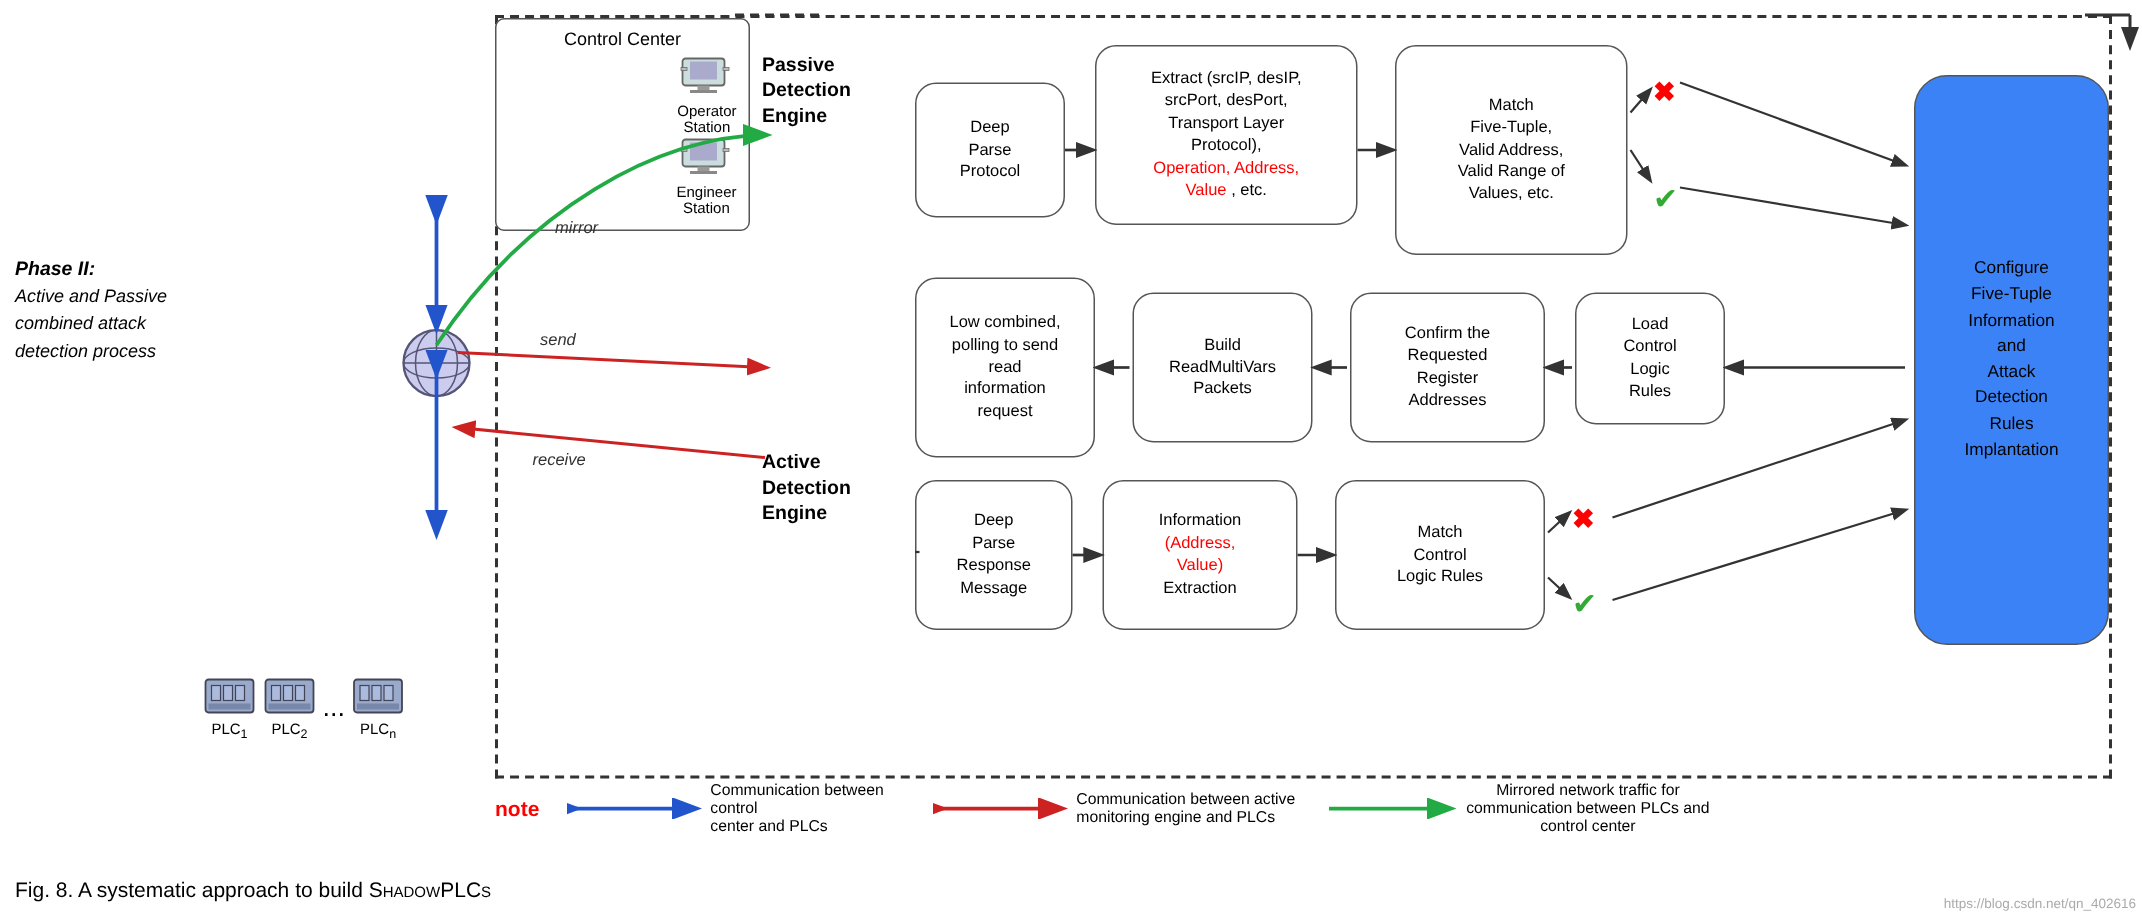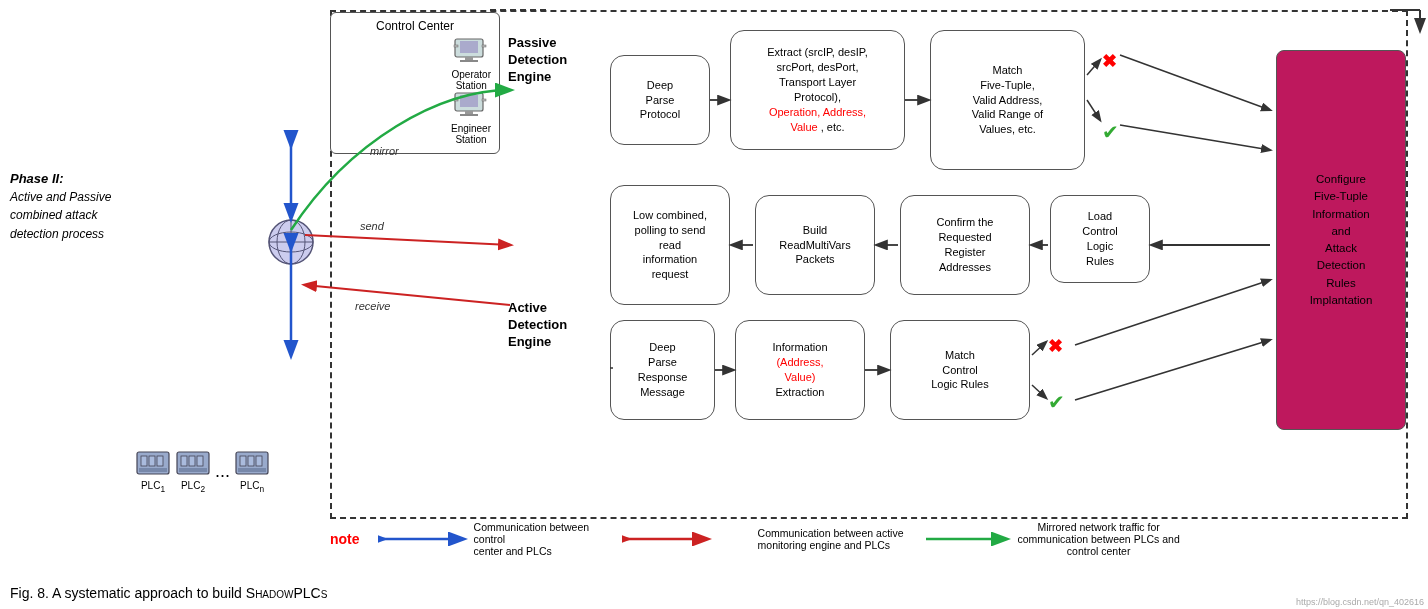--- a/index.html
+++ b/index.html
@@ -102,22 +102,22 @@
       padding: 6px 8px;
     }
     
     .configure-box {
       position: absolute;
       right: 22px;
       top: 50px;
       width: 130px;
       height: 380px;
       border: 1.5px solid #555;
-      border-radius: 8px;
-      background: #be185d;
+      border-radius: 22px;
+      background: #3b82f6;
       display: flex;
       align-items: center;
       justify-content: center;
       text-align: center;
       font-size: 11px;
       line-height: 1.4;
       padding: 8px;
     }
     
     .plc-group {
@@ -383,21 +383,21 @@
         <defs>
           <marker id="ah-red" markerWidth="8" markerHeight="8" refX="6" refY="3" orient="auto">
             <path d="M0,0 L0,6 L8,3 z" fill="#cc2222"></path>
           </marker>
           <marker id="ah-red2" markerWidth="8" markerHeight="8" refX="2" refY="3" orient="auto-start-reverse">
             <path d="M0,3 L8,0 L8,6 z" fill="#cc2222"></path>
           </marker>
         </defs>
         <line x1="5" y1="7" x2="85" y2="7" stroke="#cc2222" stroke-width="2.5" marker-start="url(#ah-red2)" marker-end="url(#ah-red)"></line>
       </svg>
-      <span style="font-size:10.5px;max-width:160px;margin-left:40px;">Communication between active<br>monitoring engine and PLCs</span>
+      <span style="font-size:10.5px;max-width:160px;">Communication between active<br>monitoring engine and PLCs</span>
     </div>
 
     <div style="display:flex;align-items:center;gap:6px;">
       <svg width="90" height="14" viewBox="0 0 90 14">
         <defs>
           <marker id="ah-green" markerWidth="8" markerHeight="8" refX="6" refY="3" orient="auto">
             <path d="M0,0 L0,6 L8,3 z" fill="#22aa44"></path>
           </marker>
         </defs>
         <line x1="5" y1="7" x2="85" y2="7" stroke="#22aa44" stroke-width="2.5" marker-end="url(#ah-green)"></line>

